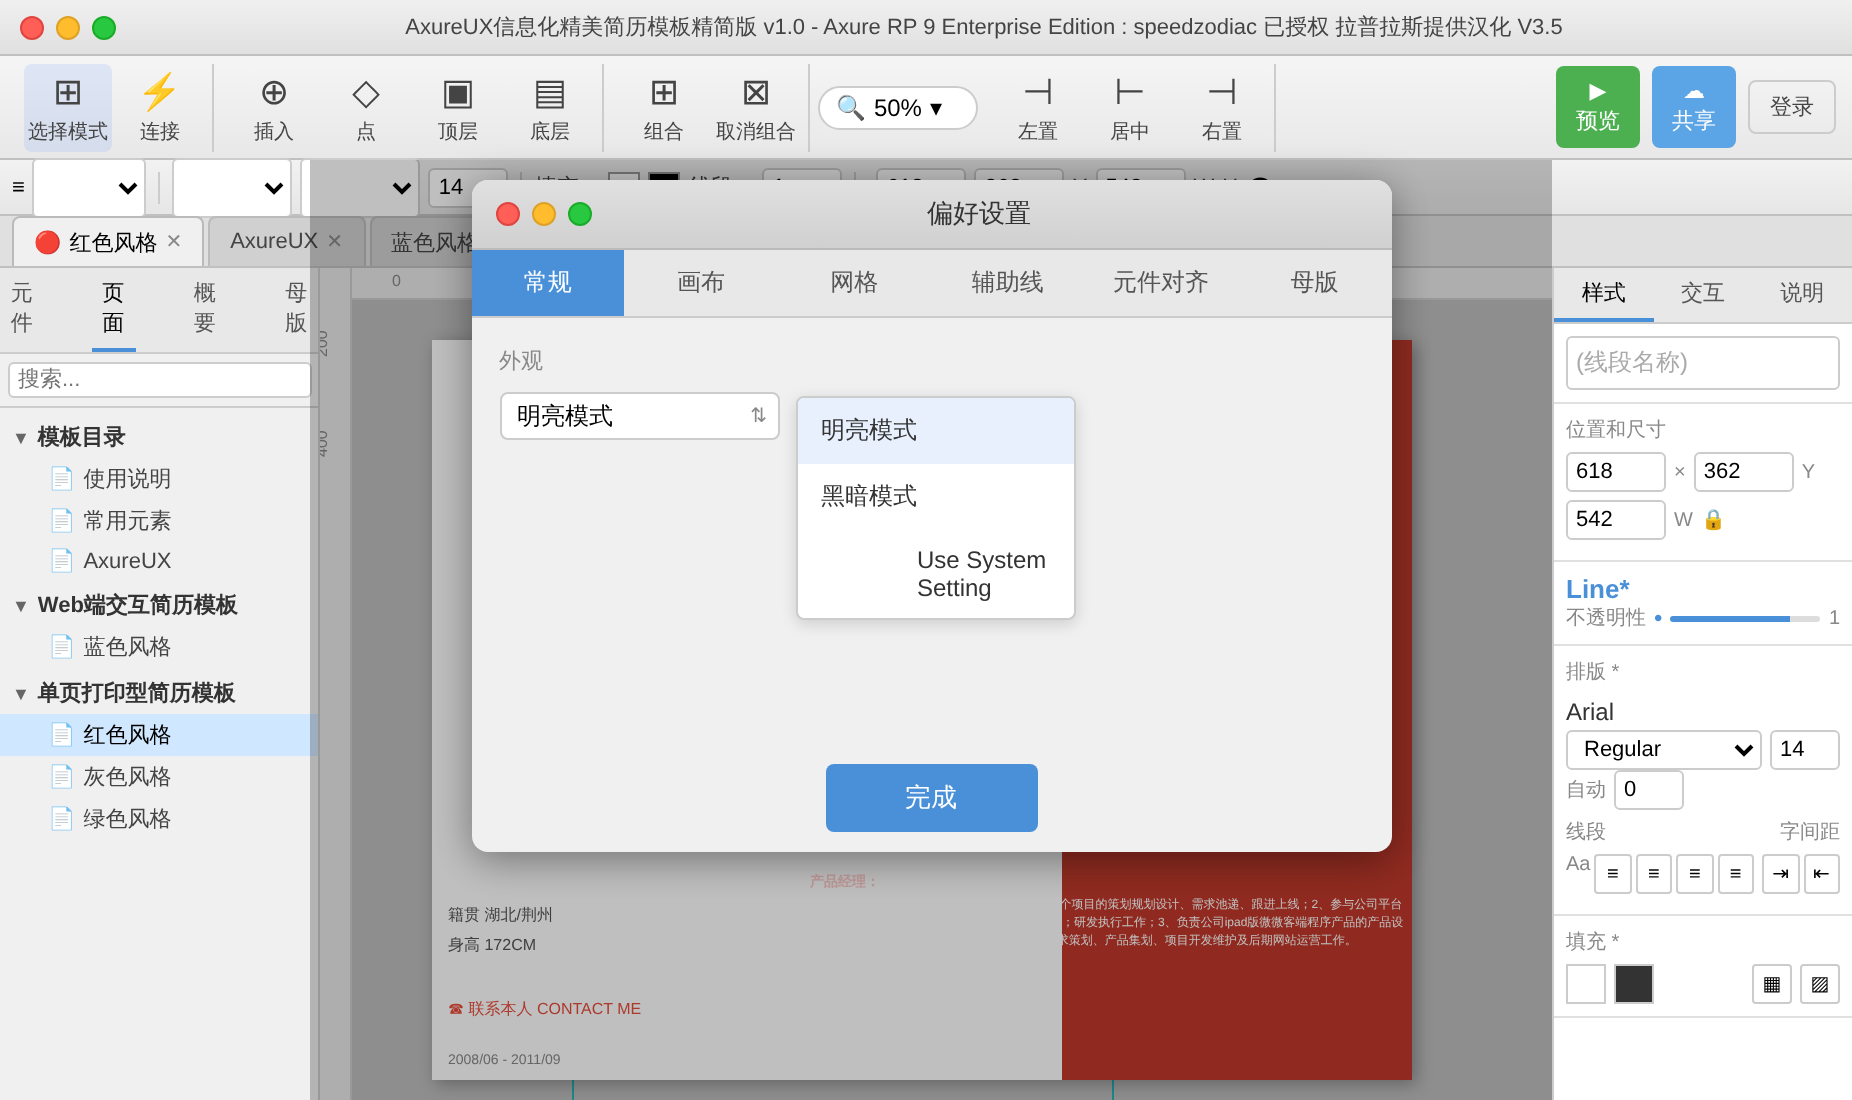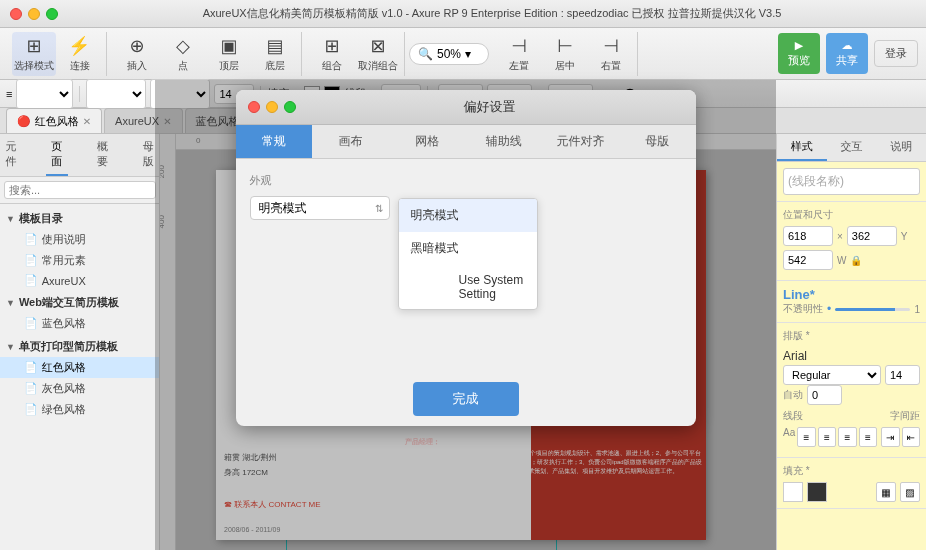--- a/index.html
+++ b/index.html
@@ -287,21 +287,21 @@
     .canvas-guide-v {
       position: absolute;
       top: 0; bottom: 0;
       width: 1px;
       background: rgba(0, 180, 180, 0.8);
     }
 
     
     #right-panel {
       width: 150px;
-      background: #fef9c3;
+      background: #ffffff;
       border-left: 1px solid #ccc;
       display: flex;
       flex-direction: column;
     }
     #right-tabs {
       display: flex;
       border-bottom: 1px solid #ccc;
       background: #e8e8e8;
     }
     .right-tab {

